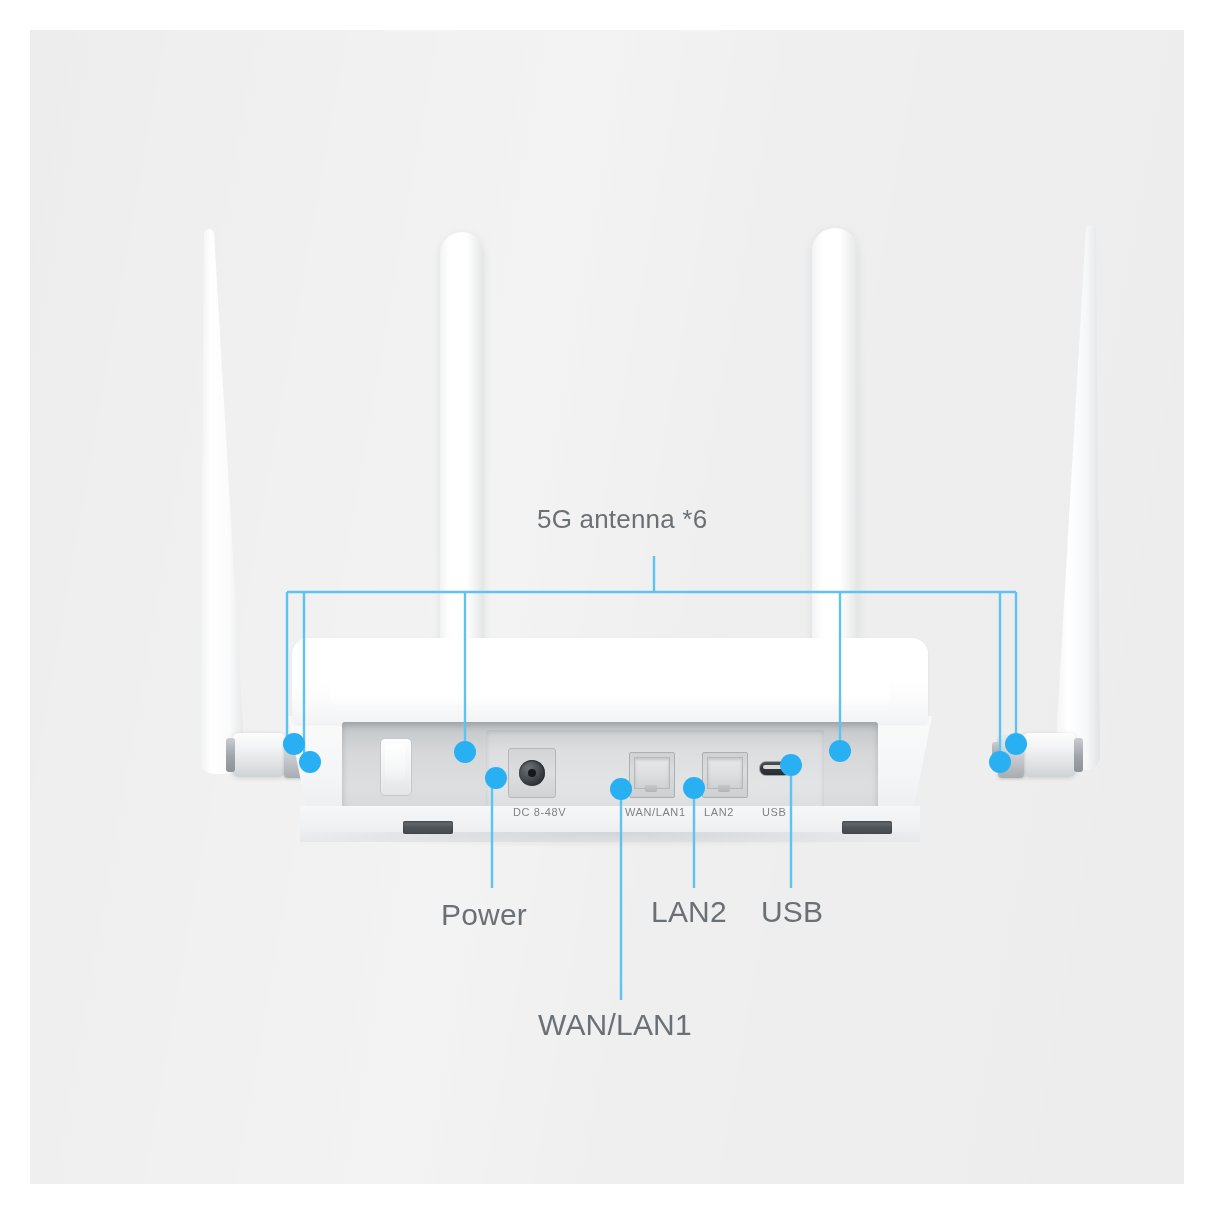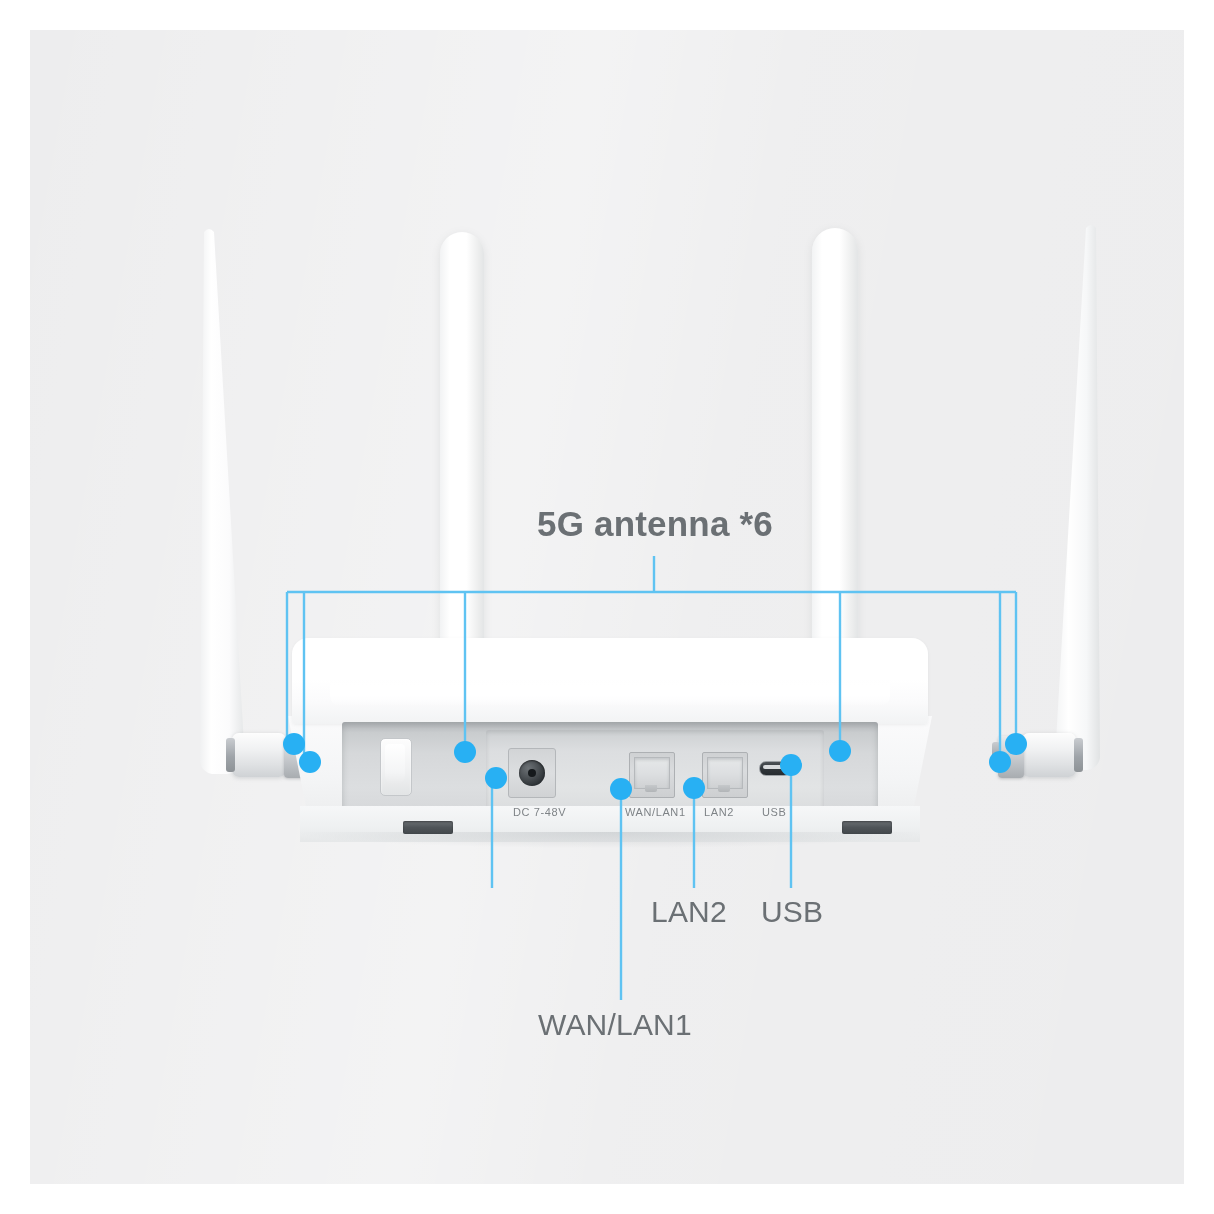--- a/index.html
+++ b/index.html
@@ -260,21 +260,21 @@
     pointer-events: none;
   }
   .cl-label {
     position: absolute;
     color: #6b7074;
     font-family: "Liberation Sans", sans-serif;
     font-weight: 400;
     white-space: nowrap;
     letter-spacing: 0.2px;
   }
-  #lbl-antenna   { left: 537px; top: 504px; font-size: 35px; font-weight: bold; }
+  #lbl-antenna   { left: 537px; top: 504px; font-size: 26px; }
   #lbl-power     { left: 441px; top: 895px; font-size: 30px; line-height: 1.32; white-space: normal; width: 170px; }
   #lbl-lan2      { left: 651px; top: 895px; font-size: 30px; }
   #lbl-usb       { left: 761px; top: 895px; font-size: 30px; }
   #lbl-wanlan1   { left: 538px; top: 1008px; font-size: 30px; }
 </style>
 </head>
 <body>
 
 <div id="stage">
   <div id="plate"></div>
@@ -338,21 +338,21 @@
     <div class="rj45-mouth" id="rj45-a-mouth"></div>
     <div class="rj45-notch" id="rj45-a-notch"></div>
 
     <div class="rj45" id="rj45-b"></div>
     <div class="rj45-mouth" id="rj45-b-mouth"></div>
     <div class="rj45-notch" id="rj45-b-notch"></div>
 
     <div id="usb-port"></div>
     <div id="usb-tongue"></div>
 
-    <div class="silk" id="silk-dc">DC 7-48V</div>
+    <div class="silk" id="silk-dc">DC 8-48V</div>
     <div class="silk" id="silk-wan">WAN/LAN1</div>
     <div class="silk" id="silk-lan2">LAN2</div>
     <div class="silk" id="silk-usb">USB</div>
 
     <div class="vent" id="vent-left"></div>
     <div class="vent" id="vent-right"></div>
   </div>
 
   <svg id="callouts" viewBox="0 0 1214 1214" xmlns="http://www.w3.org/2000/svg">
     <g fill="none" stroke="#5fc3f2" stroke-width="2.4" stroke-linecap="butt">
@@ -390,20 +390,21 @@
       <circle cx="621" cy="789" r="11"></circle>
       <circle cx="694" cy="788" r="11"></circle>
       <circle cx="791" cy="765" r="11"></circle>
     </g>
   </svg>
 
   <div>
     <div class="cl-label" id="lbl-antenna">5G antenna *6</div>
 
     <div class="cl-label" id="lbl-power">
+      <div>Power</div>
     </div>
 
     <div class="cl-label" id="lbl-lan2">LAN2</div>
 
     <div class="cl-label" id="lbl-usb">USB</div>
 
     <div class="cl-label" id="lbl-wanlan1">WAN/LAN1</div>
   </div>
 </div>
 

